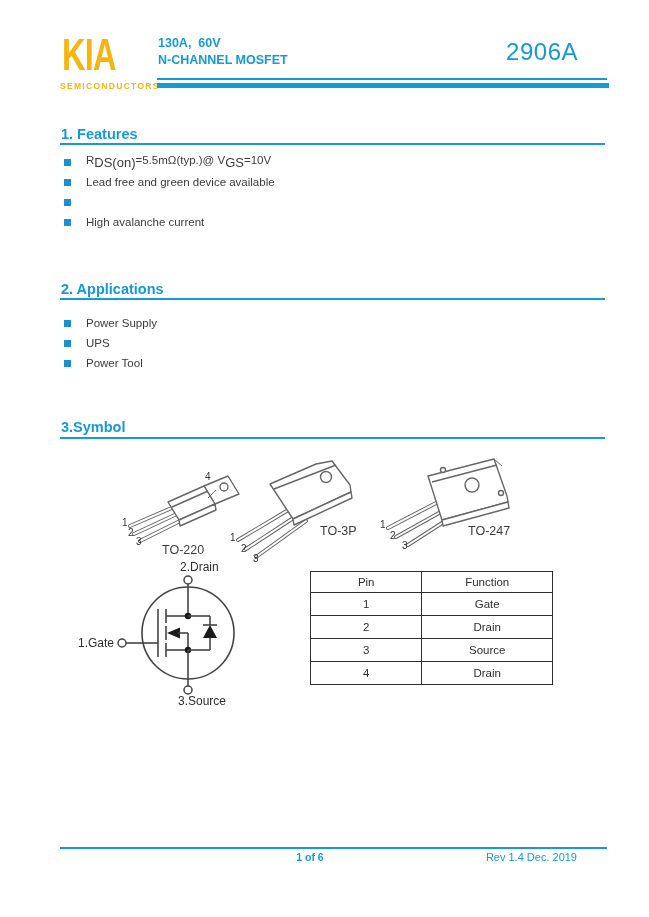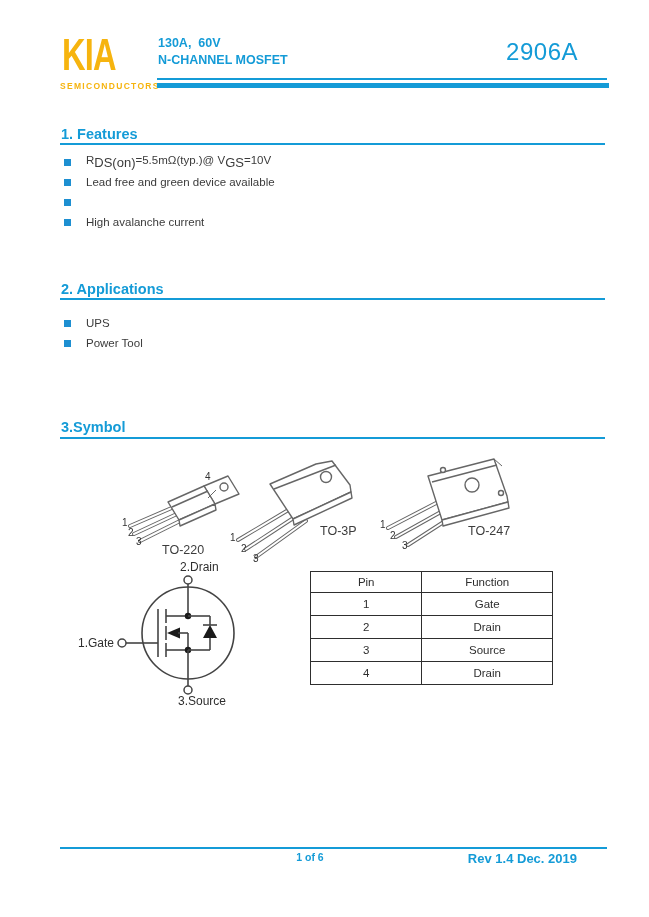--- a/index.html
+++ b/index.html
@@ -49,21 +49,21 @@
   .pin-table th,.pin-table td{border:1.7px solid var(--tableline);text-align:center;
              font-weight:normal;padding:0;}
   .pin-table th{height:20px;}
   .pin-table td{height:22px;}
   .pin-table .c1{width:112px;} .pin-table .c2{width:131px;}
 
   
   .f-line{position:absolute;left:60px;right:42px;top:847px;height:2px;background:var(--accent);}
   .f-page{position:absolute;left:275px;top:851px;width:70px;text-align:center;color:var(--accent);
           font-size:10.5px;font-weight:bold;}
-  .f-rev{position:absolute;right:72px;top:851px;color:var(--accent);font-size:13px;font-weight:bold;}
+  .f-rev{position:absolute;right:72px;top:851px;color:var(--accent);font-size:11px;font-weight:normal;}
 </style>
 </head>
 <body>
 
 <div class="page">
 
   <div class="logo">KIA</div>
   <div class="logo-sub">SEMICONDUCTORS</div>
   <div class="spec"><span>130A,  60V</span><br><span>N-CHANNEL MOSFET</span></div>
   <div class="part">2906A</div>
@@ -86,20 +86,24 @@
     </div>
     <div class="li">
       <span class="sq"></span>
       <span class="litext">High avalanche current</span>
     </div>
   </div>
 
   <div class="sec-title" style="top:281px">2. Applications</div>
   <div class="sec-rule" style="top:298px"></div>
   <div class="blist" style="top:313px">
+    <div class="li">
+      <span class="sq"></span>
+      <span class="litext">Power Supply</span>
+    </div>
     <div class="li">
       <span class="sq"></span>
       <span class="litext">UPS</span>
     </div>
     <div class="li">
       <span class="sq"></span>
       <span class="litext">Power Tool</span>
     </div>
   </div>
 

